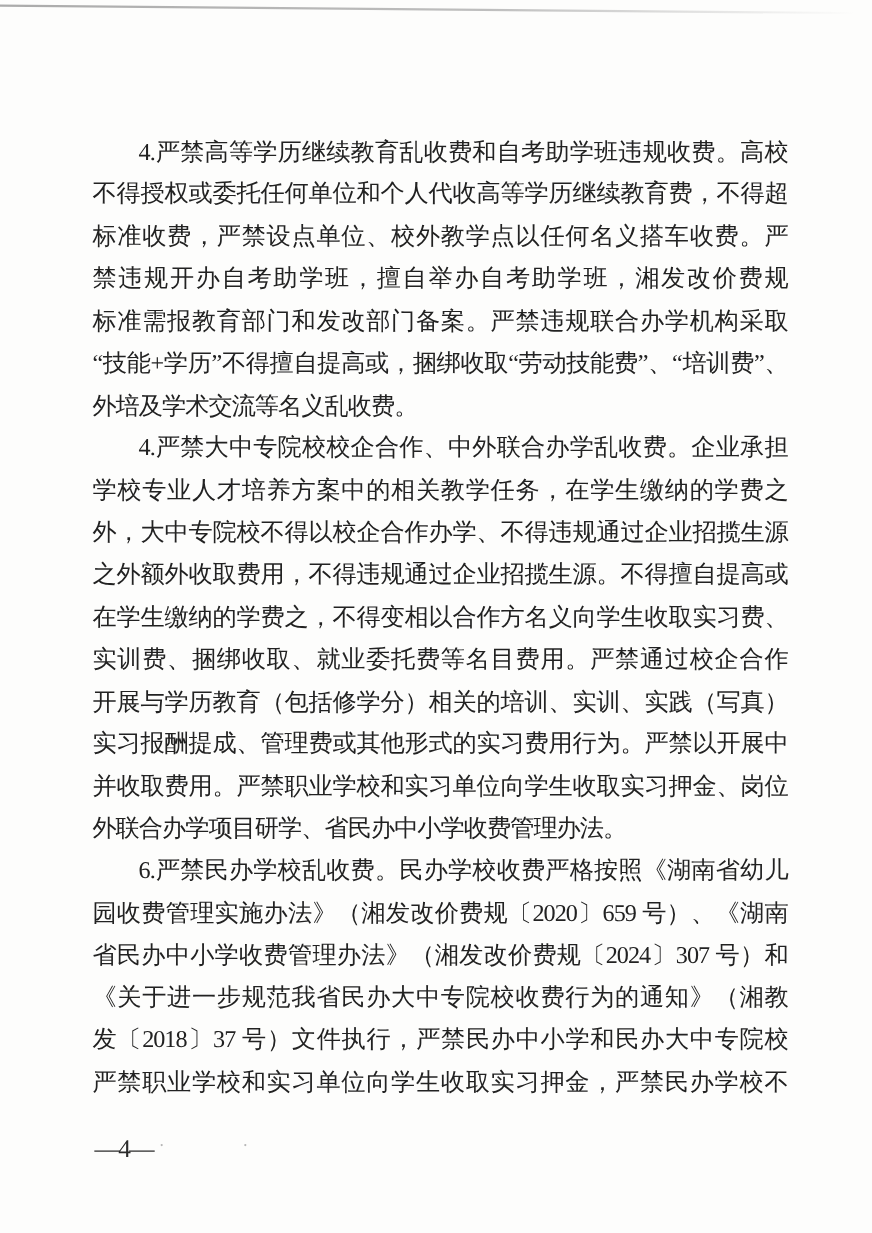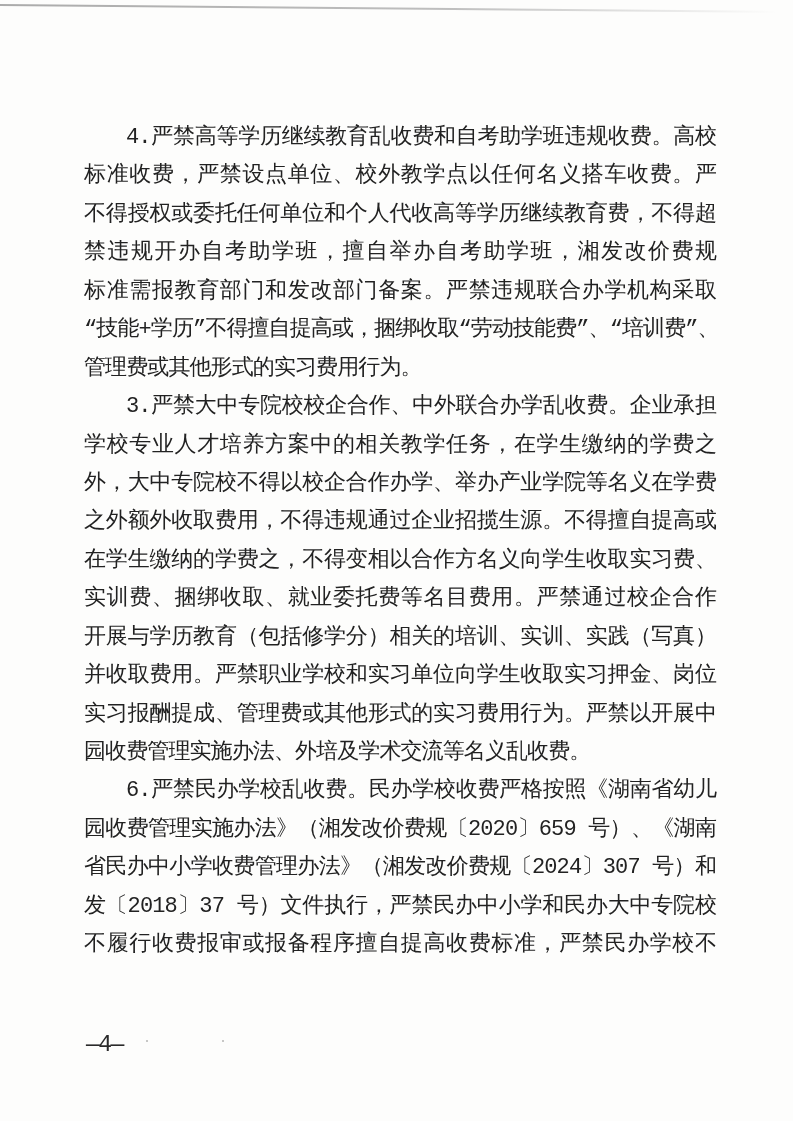--- a/index.html
+++ b/index.html
@@ -6,21 +6,21 @@
     margin: 0;
     padding: 0;
     background: #e8e8e8;
   }
   .page {
     position: relative;
     width: 793px;
     height: 1121px;
     background: #fdfdfc;
     overflow: hidden;
-    font-family: Liberation Mono, monospace;
+    font-family: Liberation Serif, serif;
     color: #1e1e1e;
   }
   
   .scan-top-line {
     position: absolute;
     top: 4px;
     left: -12px;
     width: 830px;
     height: 1.6px;
     background: linear-gradient(to right, #8f8f8f 0%, #a9a9a9 55%, rgba(180,180,180,0) 95%);
@@ -74,42 +74,43 @@
 <body>
 
 <div class="page">
   <div class="scan-top-line"></div>
   <div class="speck" style="left:146px; top:1040px;"></div>
   <div class="speck" style="left:222px; top:1040px;"></div>
 
   <div class="doc-body">
       <div class="paragraph">
         <div class="text-line indent">4.严禁高等学历继续教育乱收费和自考助学班违规收费。高校</div>
+        <div class="text-line">不得授权或委托任何单位和个人代收高等学历继续教育费，不得超</div>
         <div class="text-line">标准收费，严禁设点单位、校外教学点以任何名义搭车收费。严</div>
-        <div class="text-line">不得授权或委托任何单位和个人代收高等学历继续教育费，不得超</div>
         <div class="text-line">禁违规开办自考助学班，擅自举办自考助学班，湘发改价费规</div>
         <div class="text-line">标准需报教育部门和发改部门备案。严禁违规联合办学机构采取</div>
         <div class="text-line">“技能+学历”不得擅自提高或，捆绑收取“劳动技能费”、“培训费”、</div>
-        <div class="text-line short">管理费或其他形式的实习费用行为。</div>
+        <div class="text-line short">外培及学术交流等名义乱收费。</div>
       </div>
       <div class="paragraph">
-        <div class="text-line indent">3.严禁大中专院校校企合作、中外联合办学乱收费。企业承担</div>
+        <div class="text-line indent">4.严禁大中专院校校企合作、中外联合办学乱收费。企业承担</div>
         <div class="text-line">学校专业人才培养方案中的相关教学任务，在学生缴纳的学费之</div>
-        <div class="text-line">外，大中专院校不得以校企合作办学、举办产业学院等名义在学费</div>
+        <div class="text-line">外，大中专院校不得以校企合作办学、不得违规通过企业招揽生源</div>
         <div class="text-line">之外额外收取费用，不得违规通过企业招揽生源。不得擅自提高或</div>
         <div class="text-line">在学生缴纳的学费之，不得变相以合作方名义向学生收取实习费、</div>
         <div class="text-line">实训费、捆绑收取、就业委托费等名目费用。严禁通过校企合作</div>
         <div class="text-line">开展与学历教育（包括修学分）相关的培训、实训、实践（写真）</div>
+        <div class="text-line">实习报酬提成、管理费或其他形式的实习费用行为。严禁以开展中</div>
         <div class="text-line">并收取费用。严禁职业学校和实习单位向学生收取实习押金、岗位</div>
-        <div class="text-line">实习报酬提成、管理费或其他形式的实习费用行为。严禁以开展中</div>
-        <div class="text-line short">园收费管理实施办法、外培及学术交流等名义乱收费。</div>
+        <div class="text-line short">外联合办学项目研学、省民办中小学收费管理办法。</div>
       </div>
       <div class="paragraph">
         <div class="text-line indent">6.严禁民办学校乱收费。民办学校收费严格按照《湖南省幼儿</div>
         <div class="text-line">园收费管理实施办法》（湘发改价费规〔2020〕659 号）、《湖南</div>
         <div class="text-line">省民办中小学收费管理办法》（湘发改价费规〔2024〕307 号）和</div>
+        <div class="text-line">《关于进一步规范我省民办大中专院校收费行为的通知》（湘教</div>
         <div class="text-line">发〔2018〕37 号）文件执行，严禁民办中小学和民办大中专院校</div>
-        <div class="text-line">不履行收费报审或报备程序擅自提高收费标准，严禁民办学校不</div>
+        <div class="text-line">严禁职业学校和实习单位向学生收取实习押金，严禁民办学校不</div>
       </div>
     </div>
 
   <div class="page-number">—4—</div>
 </div>
 
 </body></html>

